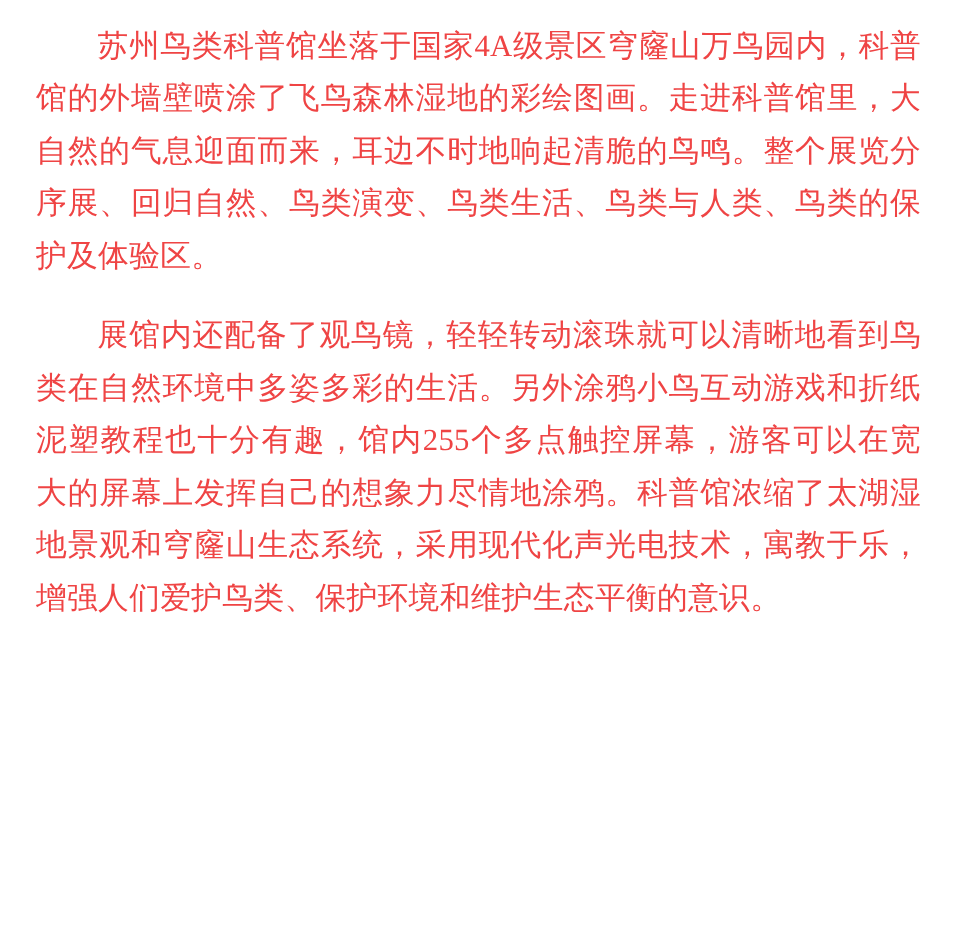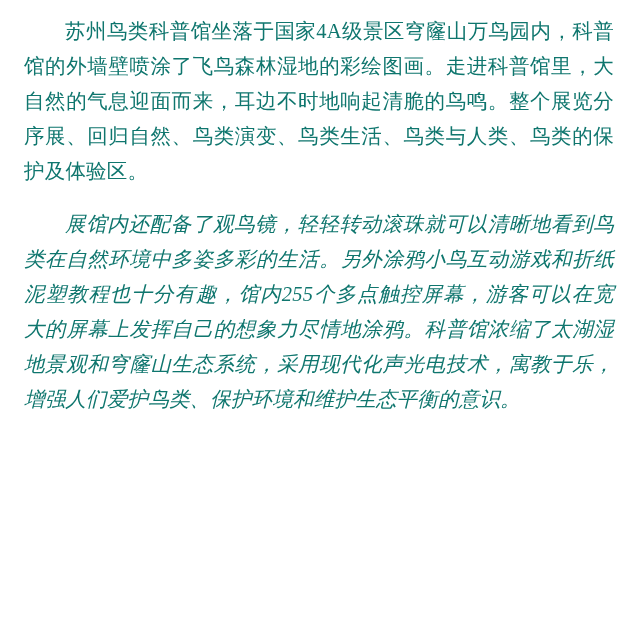--- a/index.html
+++ b/index.html
@@ -22,25 +22,24 @@
     background: #ffffff;
   }
   .para {
     margin: 0 0 18px 0;
     font-size: 20.5px;
     line-height: 35px;
     text-align: justify;
     text-justify: inter-ideograph;
     text-indent: 2em;
     letter-spacing: 0.2px;
-    color: #0f766e;
+    color: #ef4444;
   }
   .para:last-child {
     margin-bottom: 16px;
-    font-style: italic;
   }
 </style>
 </head>
 <body>
 
 <div class="page">
   <p class="para">苏州鸟类科普馆坐落于国家4A级景区穹窿山万鸟园内，科普馆的外墙壁喷涂了飞鸟森林湿地的彩绘图画。走进科普馆里，大自然的气息迎面而来，耳边不时地响起清脆的鸟鸣。整个展览分序展、回归自然、鸟类演变、鸟类生活、鸟类与人类、鸟类的保护及体验区。</p>
   <p class="para">展馆内还配备了观鸟镜，轻轻转动滚珠就可以清晰地看到鸟类在自然环境中多姿多彩的生活。另外涂鸦小鸟互动游戏和折纸泥塑教程也十分有趣，馆内255个多点触控屏幕，游客可以在宽大的屏幕上发挥自己的想象力尽情地涂鸦。科普馆浓缩了太湖湿地景观和穹窿山生态系统，采用现代化声光电技术，寓教于乐，增强人们爱护鸟类、保护环境和维护生态平衡的意识。</p>
 </div>
 

